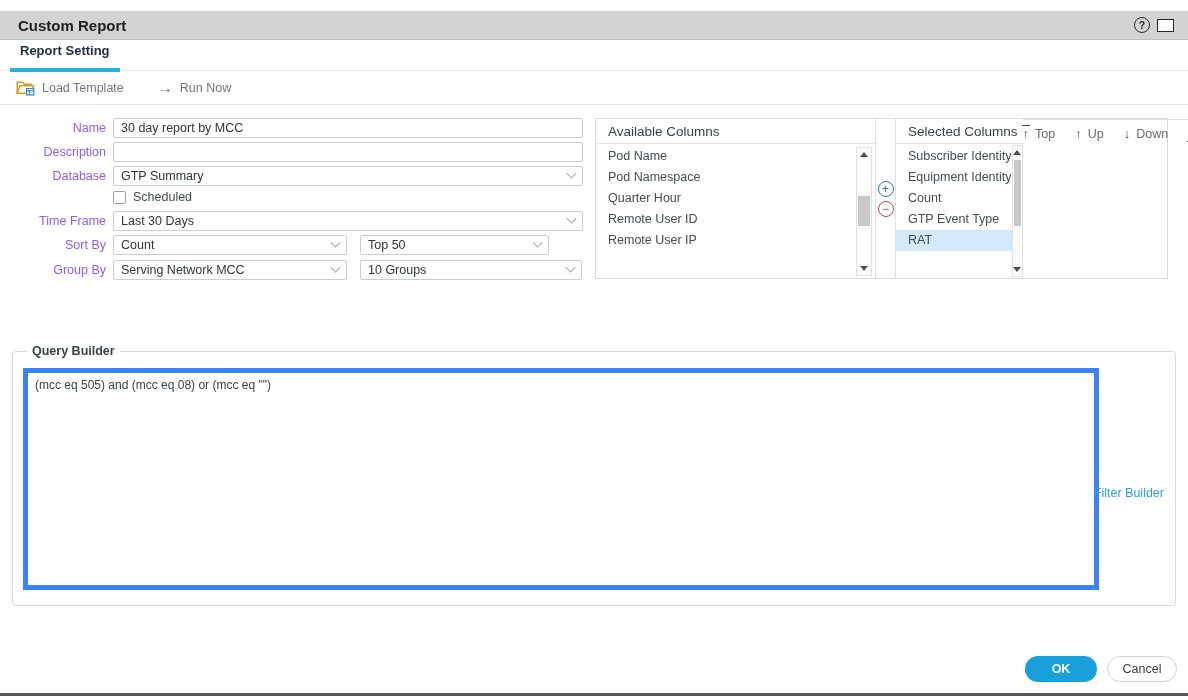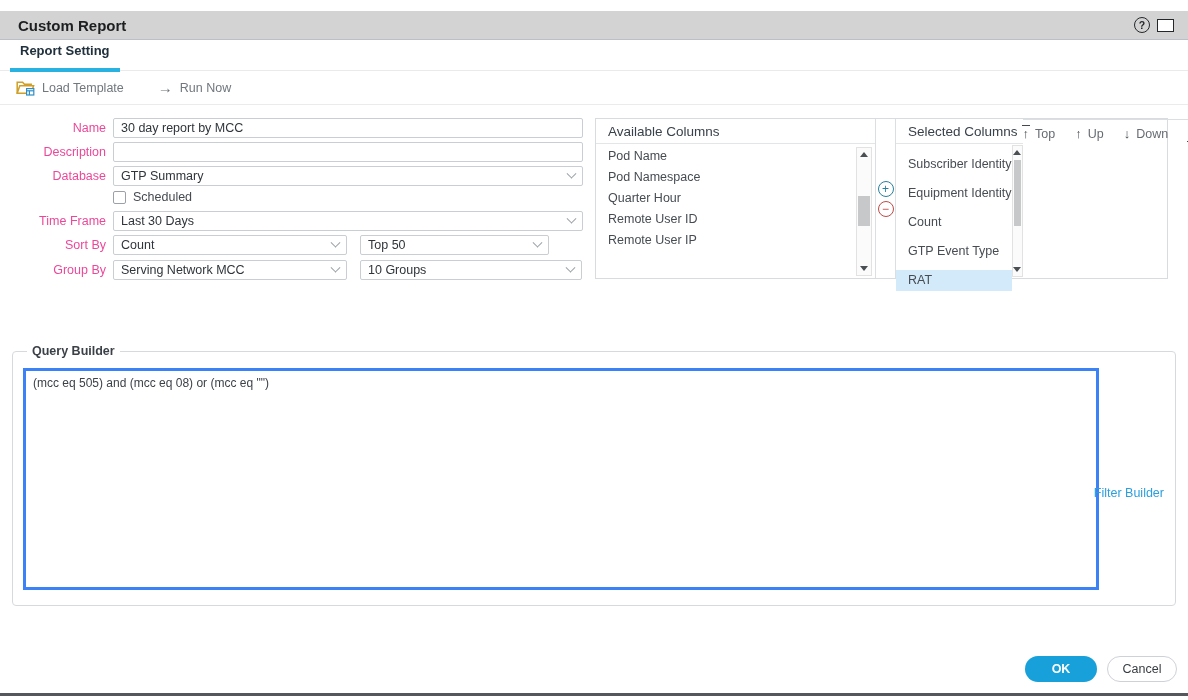--- a/index.html
+++ b/index.html
@@ -34,21 +34,21 @@
   .tab .tab-underline { position:absolute; left:0; right:0; bottom:-2px; height:4px; background:#29b1e2; }
   
   .toolbar {
     position:absolute; left:0; top:71px; width:1188px; height:34px;
     border-bottom:1px solid #ebebeb; display:flex; align-items:center; gap:34px; padding:0 16px;
   }
   .tool-btn { display:flex; align-items:center; gap:7px; font-size:12.5px; color:#70777d; cursor:pointer; }
   .arrow-glyph { font-size:15px; color:#6b7278; line-height:1; }
   
   .frow { position:absolute; left:0; display:flex; align-items:center; height:20px; }
-  .lbl { width:113px; text-align:right; padding-right:7px; font-size:12.5px; color:#ec4899; }
+  .lbl { width:113px; text-align:right; padding-right:7px; font-size:12.5px; color:#8b5cf6; }
   .tb, .dd {
     height:20px; border:1px solid #c9ced3; border-radius:2px; background:#fff;
     font-size:12.5px; color:#2f353a; padding:0 7px; display:flex; align-items:center;
   }
   .dd { cursor:pointer; }
   .chev {
     margin-left:auto; width:7px; height:7px;
     border-right:1.4px solid #99a0a6; border-bottom:1.4px solid #99a0a6;
     transform: rotate(45deg) translate(-2px,-2px);
   }
@@ -59,21 +59,21 @@
     position:absolute; left:595px; top:118px; width:573px; height:161px;
     border:1px solid #d9dcde; background:#fff; display:flex; flex-direction:row;
   }
   .cols-top { flex:1; display:flex; min-height:0; }
   .pane-left { width:280px; border-right:1px solid #dcdfe1; position:relative; display:flex; flex-direction:column; }
   .mid { width:20px; border-right:1px solid #dcdfe1; display:flex; flex-direction:column; justify-content:center; align-items:center; gap:4px; }
   .pane-right { flex:1; position:relative; display:flex; flex-direction:column; }
   .pane-hdr { height:25px; flex:0 0 25px; border-bottom:1px solid #e3e5e7; display:flex; align-items:center; padding-left:12px; font-size:13.5px; color:#39414a; }
   .pane-list { flex:1; padding-top:2px; }
   .li { height:21px; line-height:21px; padding-left:12px; font-size:12.5px; color:#464c52; cursor:pointer; white-space:nowrap; }
-  .pane-right .li { margin-right:11px;margin-top:8px; }
+  .pane-right .li { margin-right:11px; }
   .li.sel { background:#d2eafa; }
   .circle-btn {
     width:16px; height:16px; border-radius:50%; display:flex; align-items:center; justify-content:center;
     font-size:12px; line-height:1; cursor:pointer; background:#fff;
   }
   .circle-add { border:1.4px solid #27809f; color:#27809f; }
   .circle-remove { border:1.4px solid #bf4a45; color:#bf4a45; }
   
   .sb { position:absolute; background:#fbfbfb; border:1px solid #e2e2e2; cursor:pointer; }
   .sb-left { right:3px; top:28px; bottom:2px; width:16px; }
@@ -94,21 +94,21 @@
   .mv-arrow.bar-top::before { content:""; position:absolute; top:0; left:-1px; right:-1px; border-top:1.5px solid #43494f; }
   .mv-arrow.bar-bottom::after { content:""; position:absolute; bottom:0; left:-1px; right:-1px; border-bottom:1.5px solid #43494f; }
   
   fieldset.qb {
     position:absolute; left:12px; top:344px; width:1164px; height:262px;
     border:1px solid #d7dadd; border-radius:4px;
   }
   fieldset.qb legend { margin-left:14px; padding:0 5px; font-size:12.5px; font-weight:bold; color:#3b4147; }
   .qb-text {
     position:absolute; left:10px; top:10px; width:1076px; height:222px;
-    border:3px solid #3b82f6; background:#fff; font-size:12px; color:#3c4248;
+    border:5px solid #3b82f6; background:#fff; font-size:12px; color:#3c4248;
     padding:5px 7px; cursor:text;
   }
   .fb-link { position:absolute; right:11px; top:128px; font-size:12.5px; color:#2b9fdd; cursor:pointer; }
   
   .btn-ok {
     position:absolute; left:1025px; top:656px; width:72px; height:26px; border:none;
     background:#17a0d9; color:#fff; font-weight:bold; font-size:12.5px;
     border-radius:13px; display:flex; align-items:center; justify-content:center; cursor:pointer;
     font-family:"Liberation Sans",sans-serif;
   }

